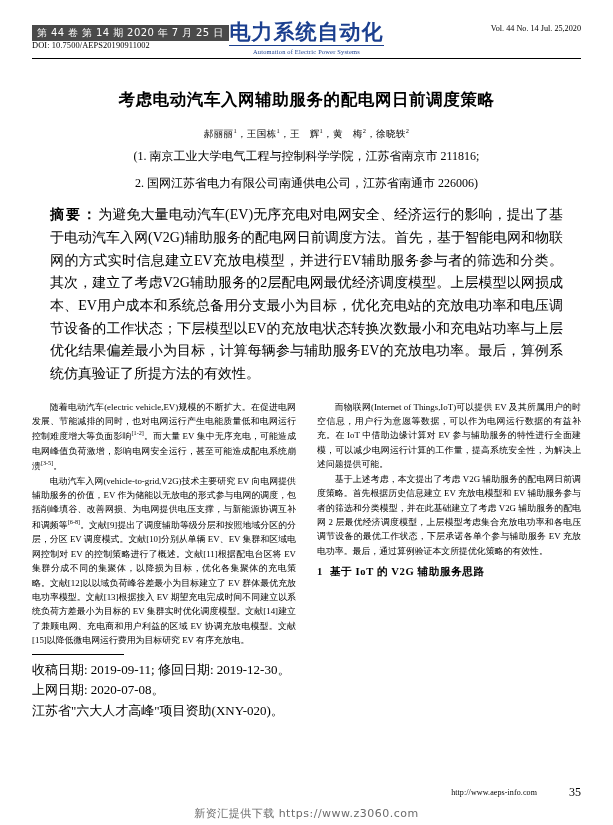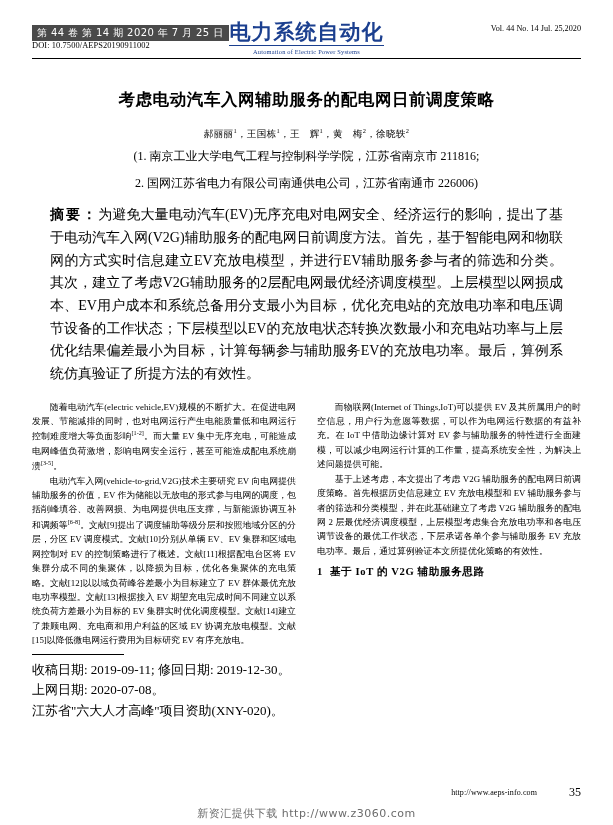--- a/index.html
+++ b/index.html
@@ -280,14 +280,14 @@
         </div>
       </div>
     </div>
   </div>
 
   <div class="footer">
     <span class="url">http://www.aeps-info.com</span>
     <span class="pg">35</span>
   </div>
 
-  <div class="watermark">新资汇提供下载 http://www.z3060.com</div>
+  <div class="watermark">新资汇提供下载 https://www.z3060.com</div>
 </div>
 
 </body></html>

